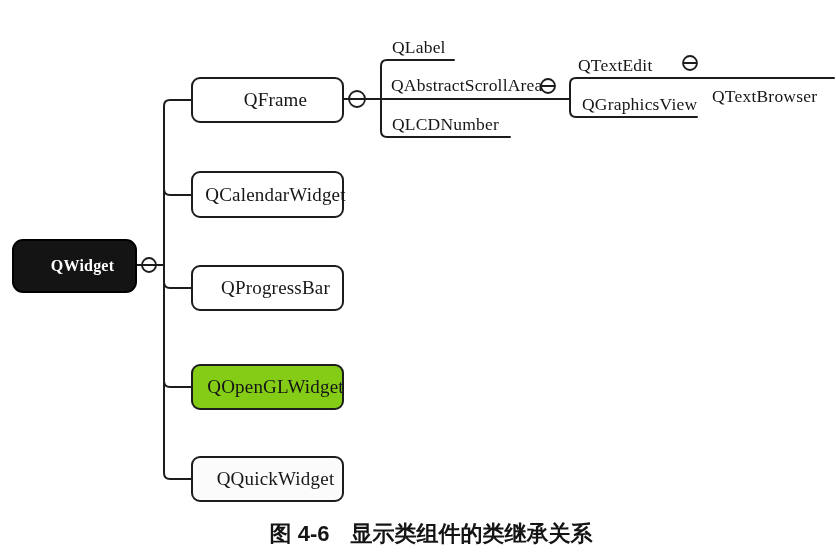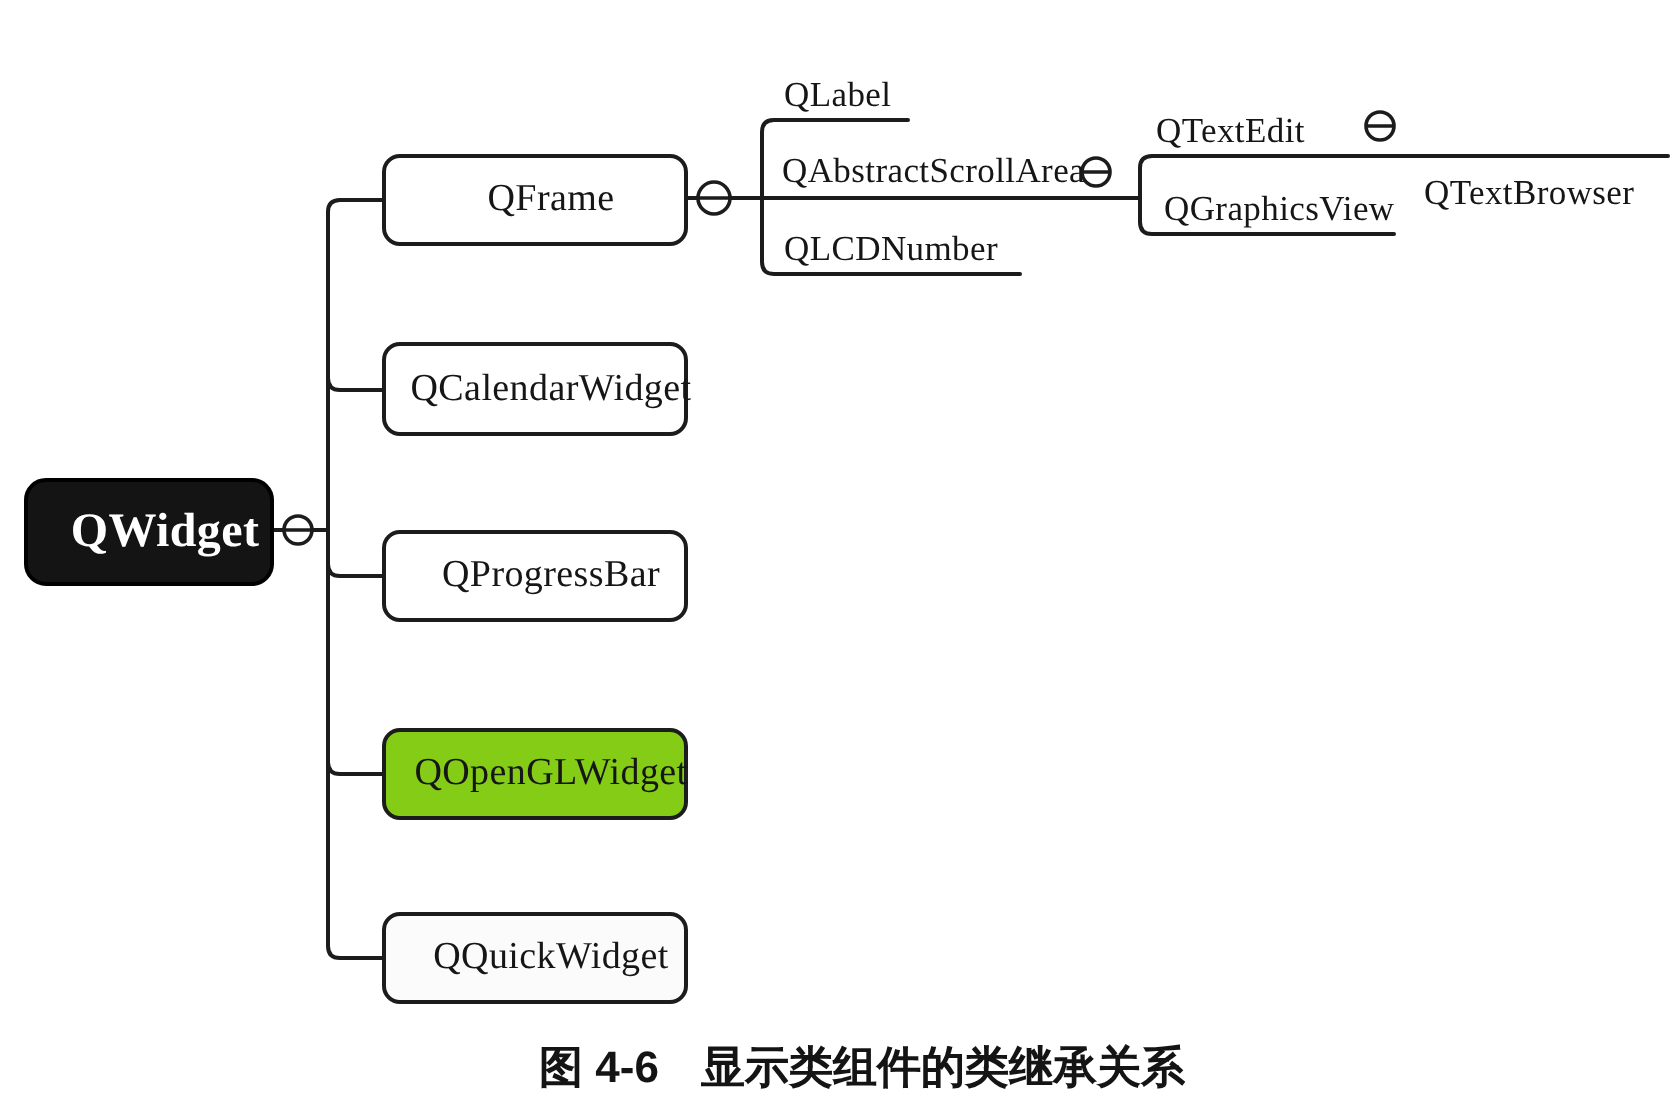--- a/index.html
+++ b/index.html
@@ -21,21 +21,21 @@
     font-size:19px;color:#161616;
     letter-spacing:0.2px;
     padding-left:16px;
   }
   .node-box.root{
     background:#141414;
     color:#ffffff;
     border-color:#000000;
     border-radius:11px;
     font-weight:bold;
-    font-size:24px;
+    font-size:16px;
   }
   .leaf-label{
     position:absolute;
     font-size:17.5px;color:#161616;
     line-height:21px;white-space:nowrap;
     letter-spacing:0.2px;
   }
   .caption{
     position:absolute;
     left:0;top:519px;width:836px;

